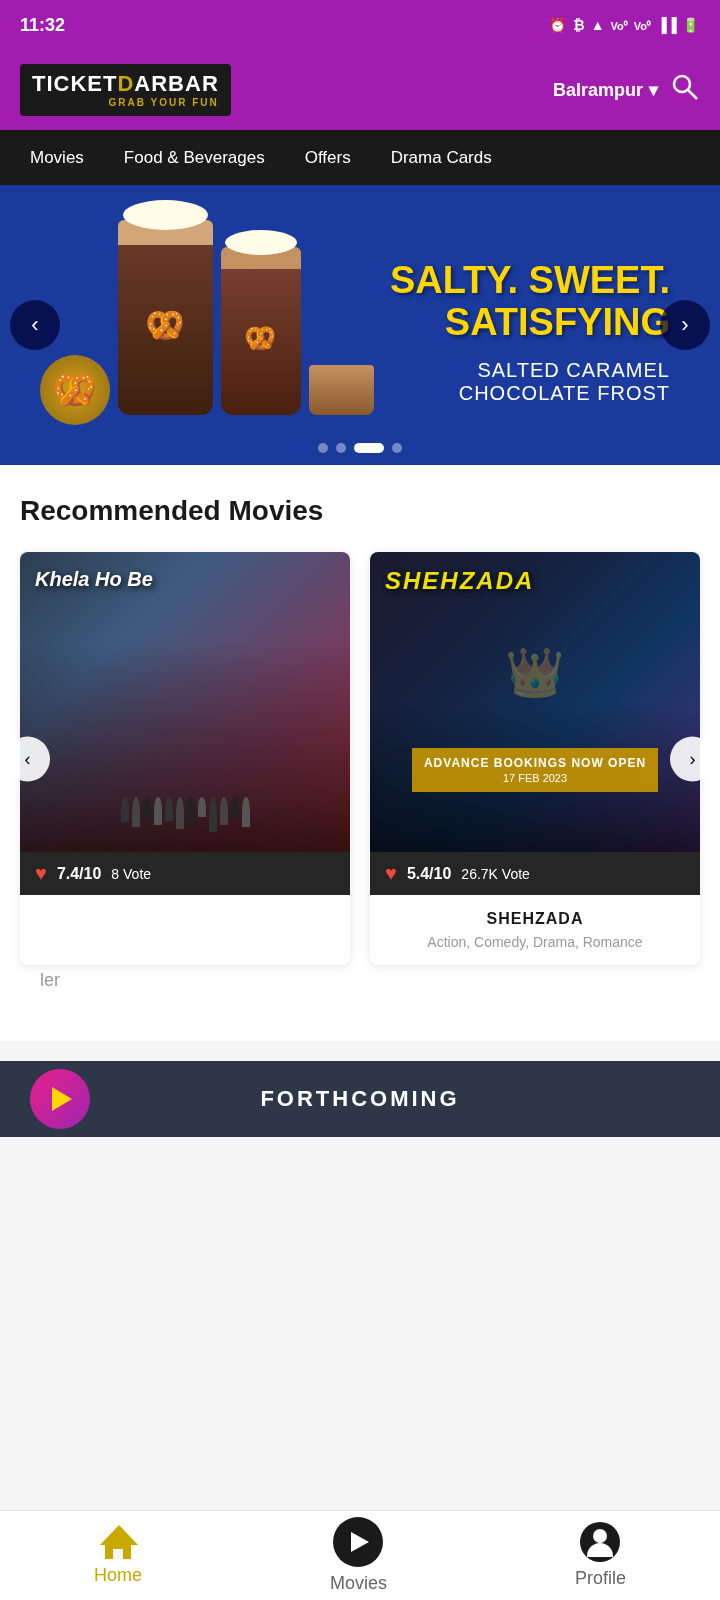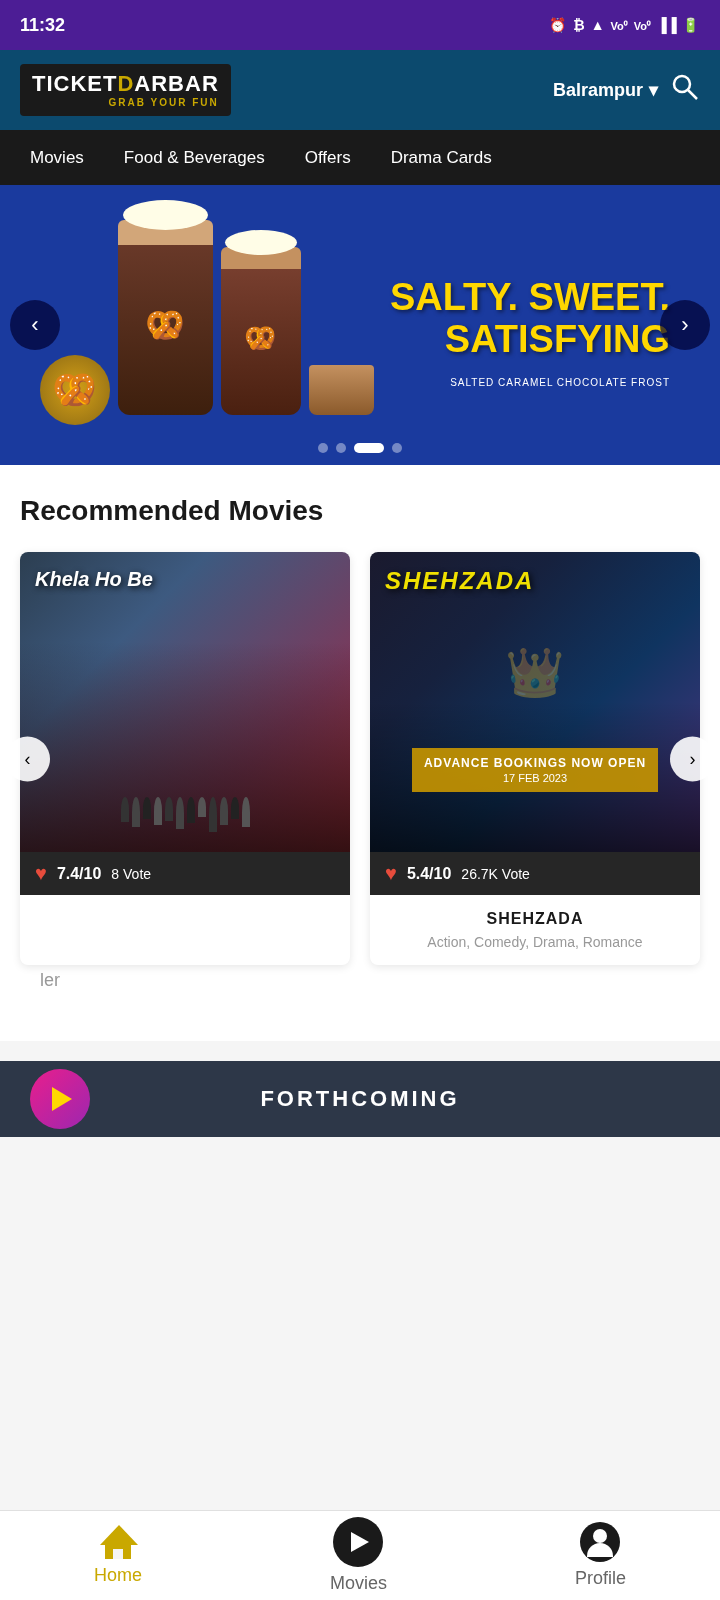--- a/index.html
+++ b/index.html
@@ -1,36 +1,36 @@
 <!DOCTYPE html>
 <html><head>
   <meta charset="utf-8">
   <meta name="viewport" content="width=720px">
   <style>
     * { margin: 0; padding: 0; box-sizing: border-box; }
     body { width: 720px; min-height: 1600px; font-family: 'Arial', sans-serif; background: #f5f5f5; overflow-x: hidden; }
 
     
     .status-bar {
-      background: #4c1d95;
+      background: #a21caf;
       color: white;
       height: 50px;
       display: flex;
       align-items: center;
       justify-content: space-between;
       padding: 0 20px;
       font-size: 16px;
       font-weight: bold;
     }
     .status-time { font-size: 18px; font-weight: bold; }
     .status-icons { display: flex; align-items: center; gap: 6px; font-size: 14px; }
 
     
     .header {
-      background: #0c4a6e;
+      background: #a21caf;
       height: 80px;
       display: flex;
       align-items: center;
       justify-content: space-between;
       padding: 0 20px;
     }
     .logo-container {
       display: flex;
       align-items: center;
     }
@@ -113,21 +113,21 @@
     .banner-headline {
       color: #ffd700;
       font-size: 38px;
       font-weight: 900;
       line-height: 1.1;
       text-shadow: 2px 2px 4px rgba(0,0,0,0.5);
       margin-top: 15px;
     }
     .banner-subtext {
       color: white;
-      font-size: 10px;
+      font-size: 20px;
       margin-top: 16px;
       letter-spacing: 1px;
     }
     .banner-nav-btn {
       position: absolute;
       top: 50%;
       transform: translateY(-50%);
       width: 50px;
       height: 50px;
       background: rgba(0,0,50,0.7);

